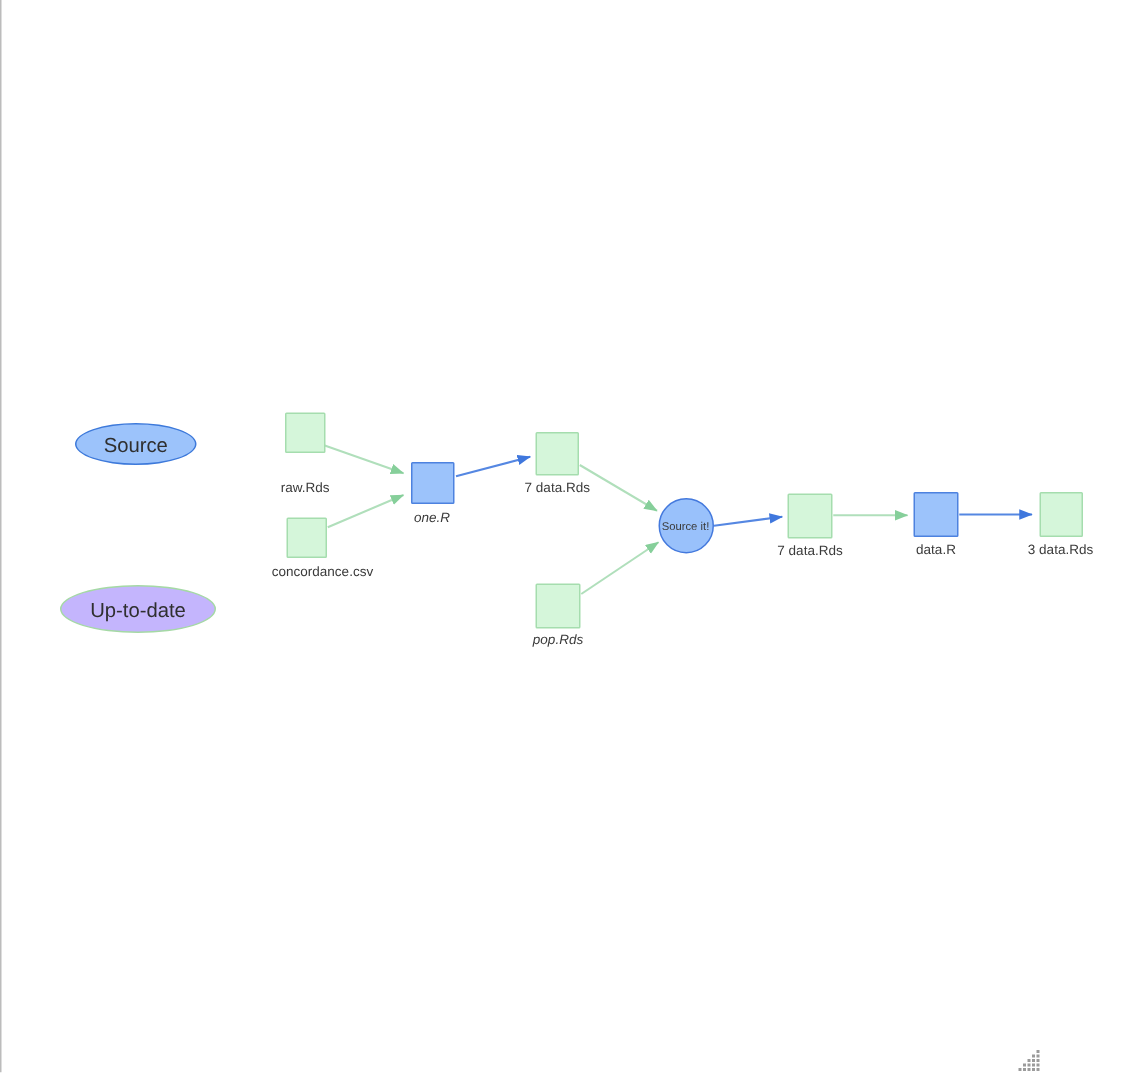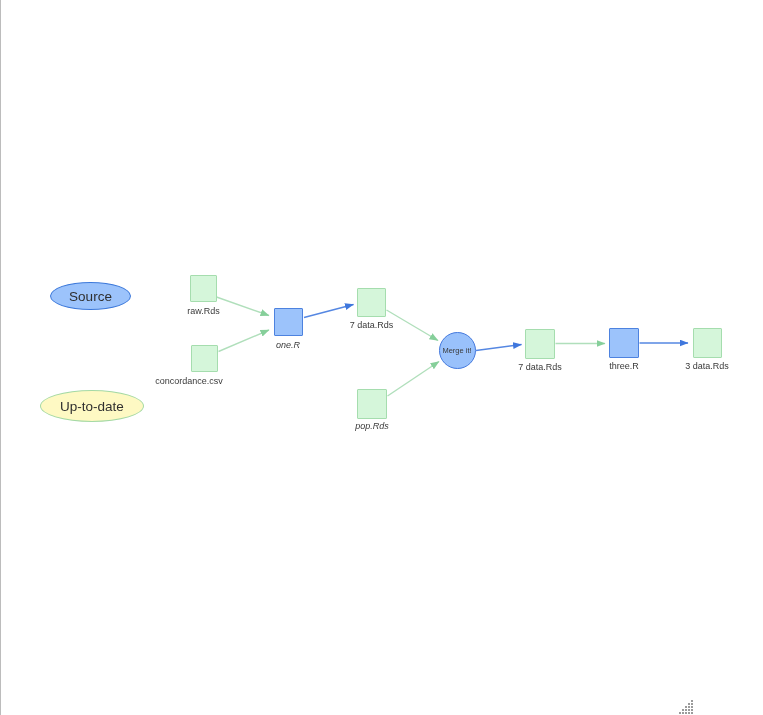--- a/index.html
+++ b/index.html
@@ -61,21 +61,21 @@
     border-radius: 50%;
     display: flex; align-items: center; justify-content: center;
     font-size: 13.5px; color: #2f2f2f;
     white-space: nowrap;
   }
   .legend-source {
     background: #9cc3fb;
     border: 1.5px solid #3d79da;
   }
   .legend-uptodate {
-    background: #fef9c3;
+    background: #c4b5fd;
     border: 1.5px solid #a5d9a5;
   }
   .resize-grip {
     position: absolute;
     right: 0; bottom: 0;
     cursor: nwse-resize;
   }
 </style>
 </head>
 <body>
@@ -116,41 +116,41 @@
       </g>
       <g>
         <line x1="639.5" y1="343" x2="688" y2="343" stroke="#5587e2" stroke-width="1.4" marker-end="url(#arrow-blue)"></line>
       </g>
     </svg>
 
     <div class="legend-ellipse legend-source" style="left:50px; top:282px; width:81px; height:28px;">Source</div>
     <div class="legend-ellipse legend-uptodate" style="left:40px; top:390px; width:104px; height:32px;">Up-to-date</div>
 
     <div class="node square-green" style="left:190px; top:275px; width:27px; height:27px;"></div>
-    <div class="node-label" style="left:143.5px; top:306px;">raw.Rds</div>
+    <div class="node-label" style="left:143.5px; top:320px;">raw.Rds</div>
 
     <div class="node square-green" style="left:191px; top:345px; width:27px; height:27px;"></div>
-    <div class="node-label" style="left:129px; top:376px;">concordance.csv</div>
+    <div class="node-label" style="left:155px; top:376px;">concordance.csv</div>
 
     <div class="node square-blue" style="left:273.5px; top:308px; width:29px; height:28px;"></div>
     <div class="node-label" style="left:228px; top:340px;font-style:italic;">one.R</div>
 
     <div class="node square-green" style="left:357px; top:288px; width:29px; height:29px;"></div>
     <div class="node-label" style="left:311.5px; top:320px;">7 data.Rds</div>
 
     <div class="node square-green" style="left:357px; top:389px; width:30px; height:30px;"></div>
     <div class="node-label" style="left:312px; top:421px;font-style:italic;">pop.Rds</div>
 
-    <div class="node circle-blue" style="left:438.5px; top:332px; width:37px; height:37px;">Merge it!</div>
+    <div class="node circle-blue" style="left:438.5px; top:332px; width:37px; height:37px;">Source it!</div>
 
     <div class="node square-green" style="left:525px; top:329px; width:30px; height:30px;"></div>
     <div class="node-label" style="left:480px; top:362px;">7 data.Rds</div>
 
     <div class="node square-blue" style="left:609px; top:328px; width:30px; height:30px;"></div>
-    <div class="node-label" style="left:564px; top:361px;">three.R</div>
+    <div class="node-label" style="left:564px; top:361px;">data.R</div>
 
     <div class="node square-green" style="left:692.5px; top:328px; width:29px; height:30px;"></div>
     <div class="node-label" style="left:647px; top:361px;">3 data.Rds</div>
 
   </div>
 
   <div class="pane-left-border"></div>
 
   <svg class="resize-grip" width="16" height="16" viewBox="0 0 16 16">
     <g fill="#9b9b9b">

